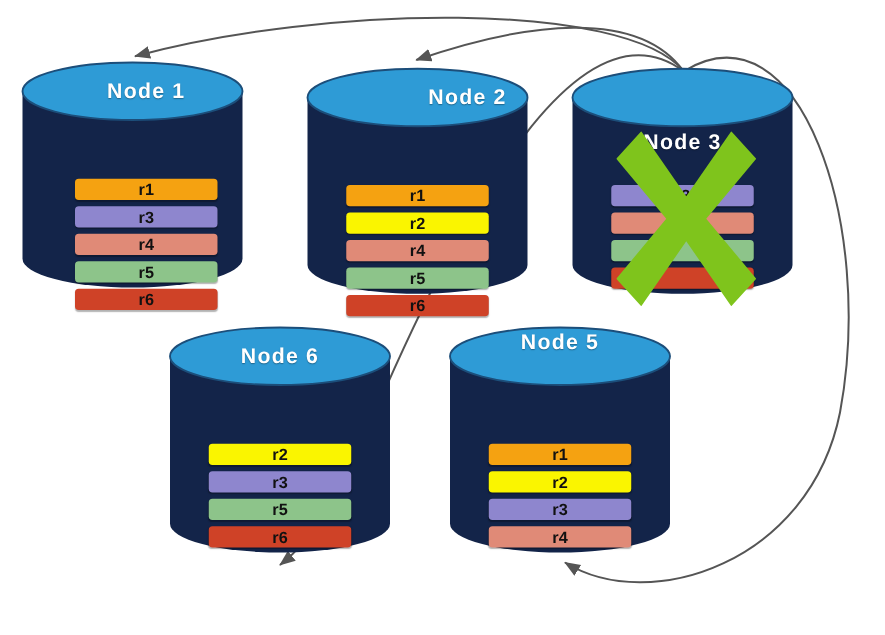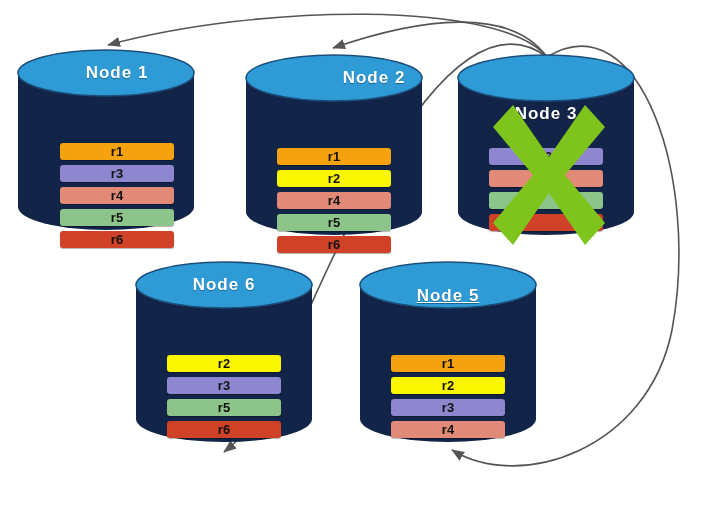--- a/index.html
+++ b/index.html
@@ -191,21 +191,21 @@
           <div class="rec-bar" style="background: rgb(207, 66, 39); width: 114px;">
             <span class="rec-label">r6</span>
           </div>
         </div>
       </div>
       <div class="node" style="left: 360px; top: 262px; width: 176px; height: 180px;">
         <svg class="node-svg" width="176" height="180" viewBox="0 0 176 180">
           <path d="M 0 23 L 0 157 A 88 23 0 0 0 176 157 L 176 23 Z" fill="#132449"></path>
           <ellipse cx="88" cy="23" rx="88" ry="23" fill="#2E9BD6" stroke="#1C4E7A" stroke-width="1.5"></ellipse>
         </svg>
-        <div class="node-title" style="top: 24px; text-decoration: underline;">Node  5</div>
+        <div class="node-title" style="top: 2px;">Node  5</div>
         <div class="rec-list" style="top: 53px;">
           <div class="rec-bar" style="background: rgb(245, 162, 17); width: 114px;">
             <span class="rec-label">r1</span>
           </div>
           <div class="rec-bar" style="background: rgb(250, 245, 0); width: 114px;">
             <span class="rec-label">r2</span>
           </div>
           <div class="rec-bar" style="background: rgb(142, 134, 206); width: 114px;">
             <span class="rec-label">r3</span>
           </div>

